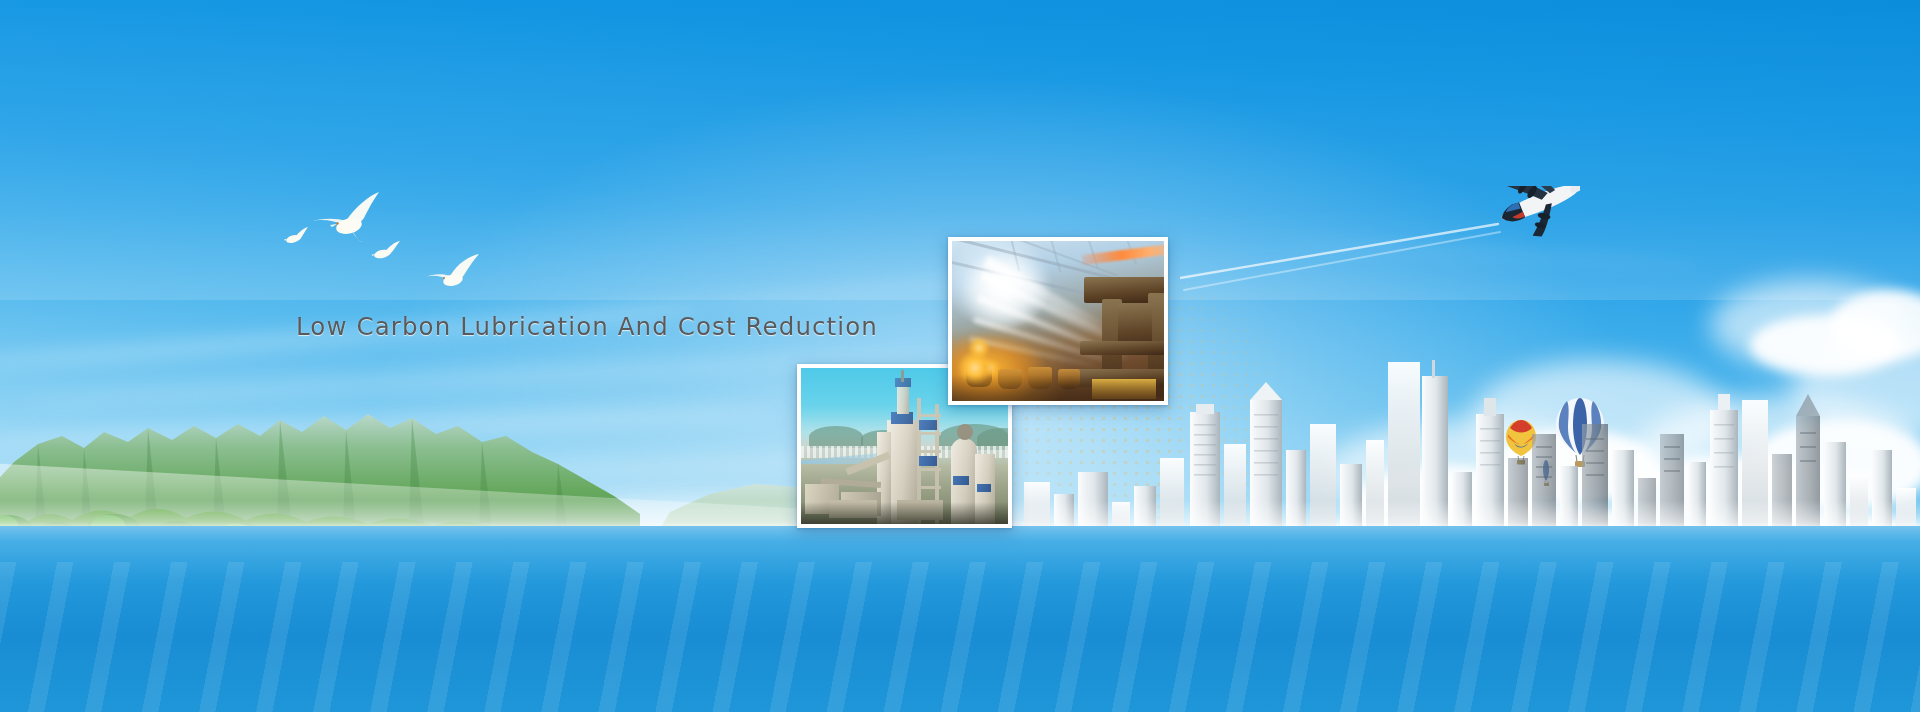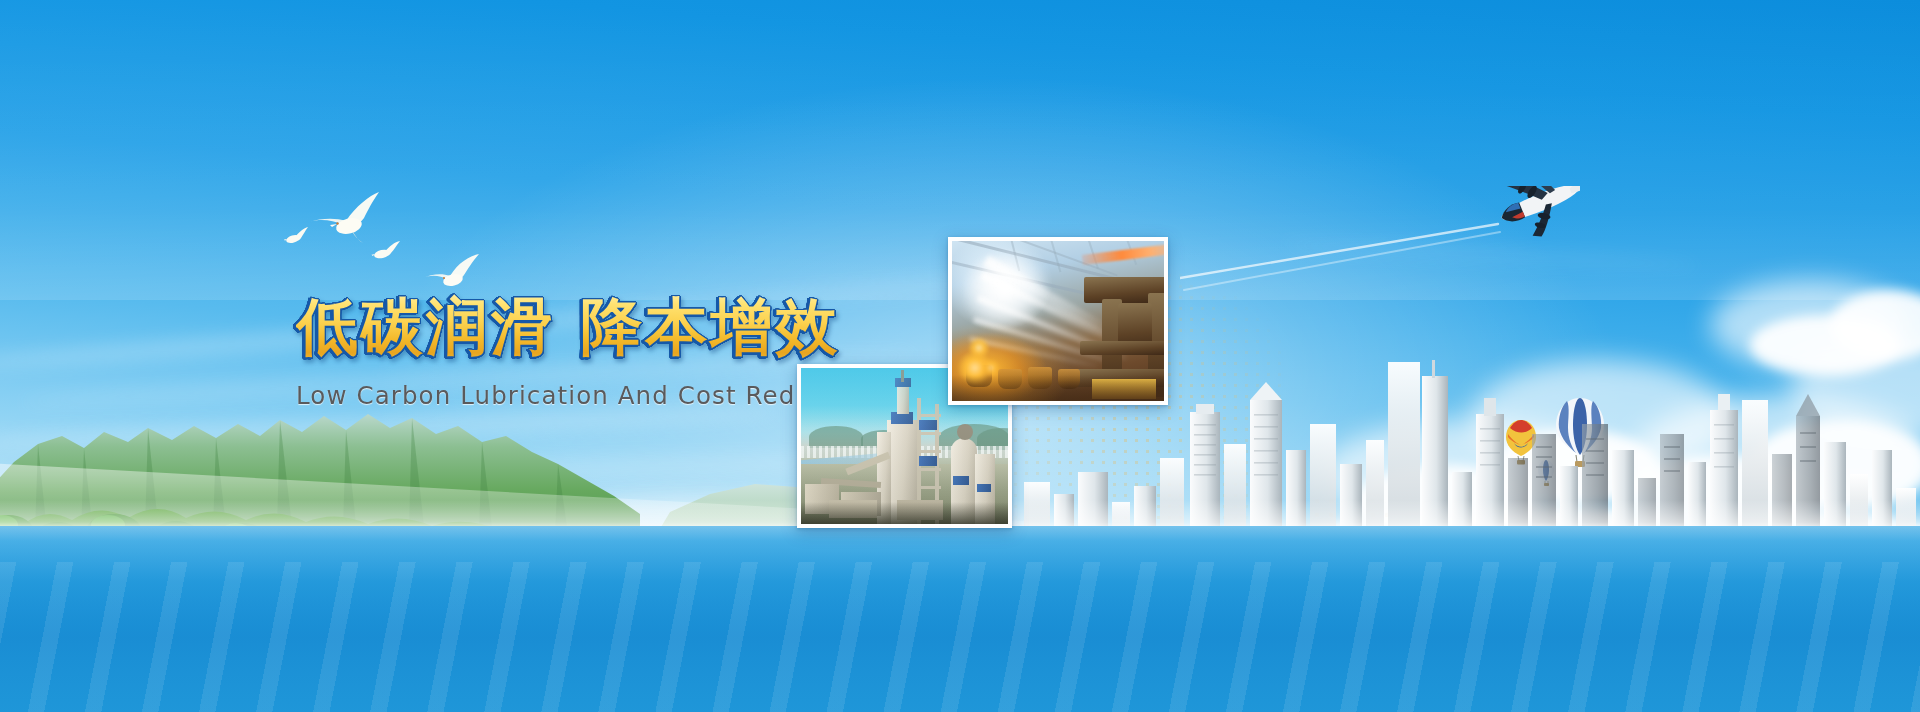--- a/index.html
+++ b/index.html
@@ -562,17 +562,16 @@
       <div style="position:absolute; left:96px; top:132px; width:46px; height:20px; background:#bfb8a3;"></div>
 
       <div style="position:absolute; left:0; bottom:0; width:100%; height:22px;
                   background:linear-gradient(180deg, rgba(60,62,48,0), rgba(48,50,38,.8));"></div>
 
       <div style="position:absolute; inset:0; background:linear-gradient(180deg, rgba(120,215,235,.28) 0%, rgba(255,255,255,.08) 38%, rgba(40,50,30,.06) 100%);"></div>
     </div>
   </div>
 
   <div id="textblock">
-    <div id="headline">低碳润滑  降本增效</div>
     <div id="subline">Low Carbon Lubrication And Cost Reduction</div>
   </div>
 
 </div>
 
 </body></html>

